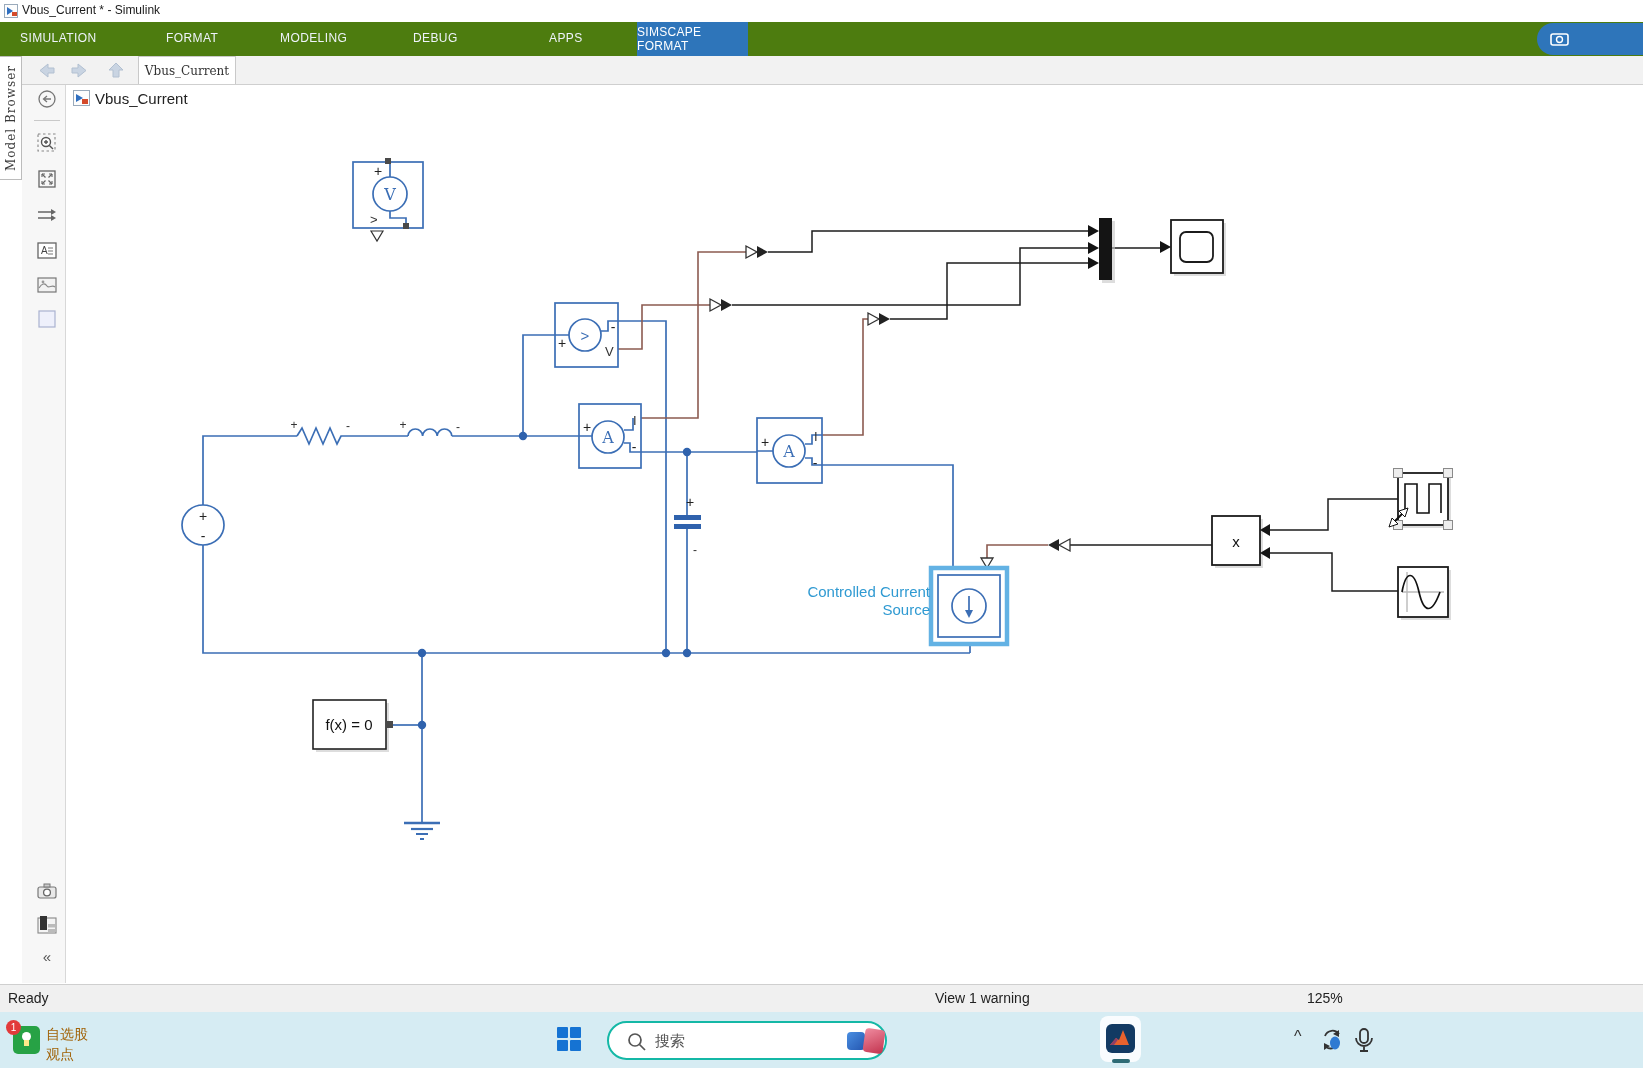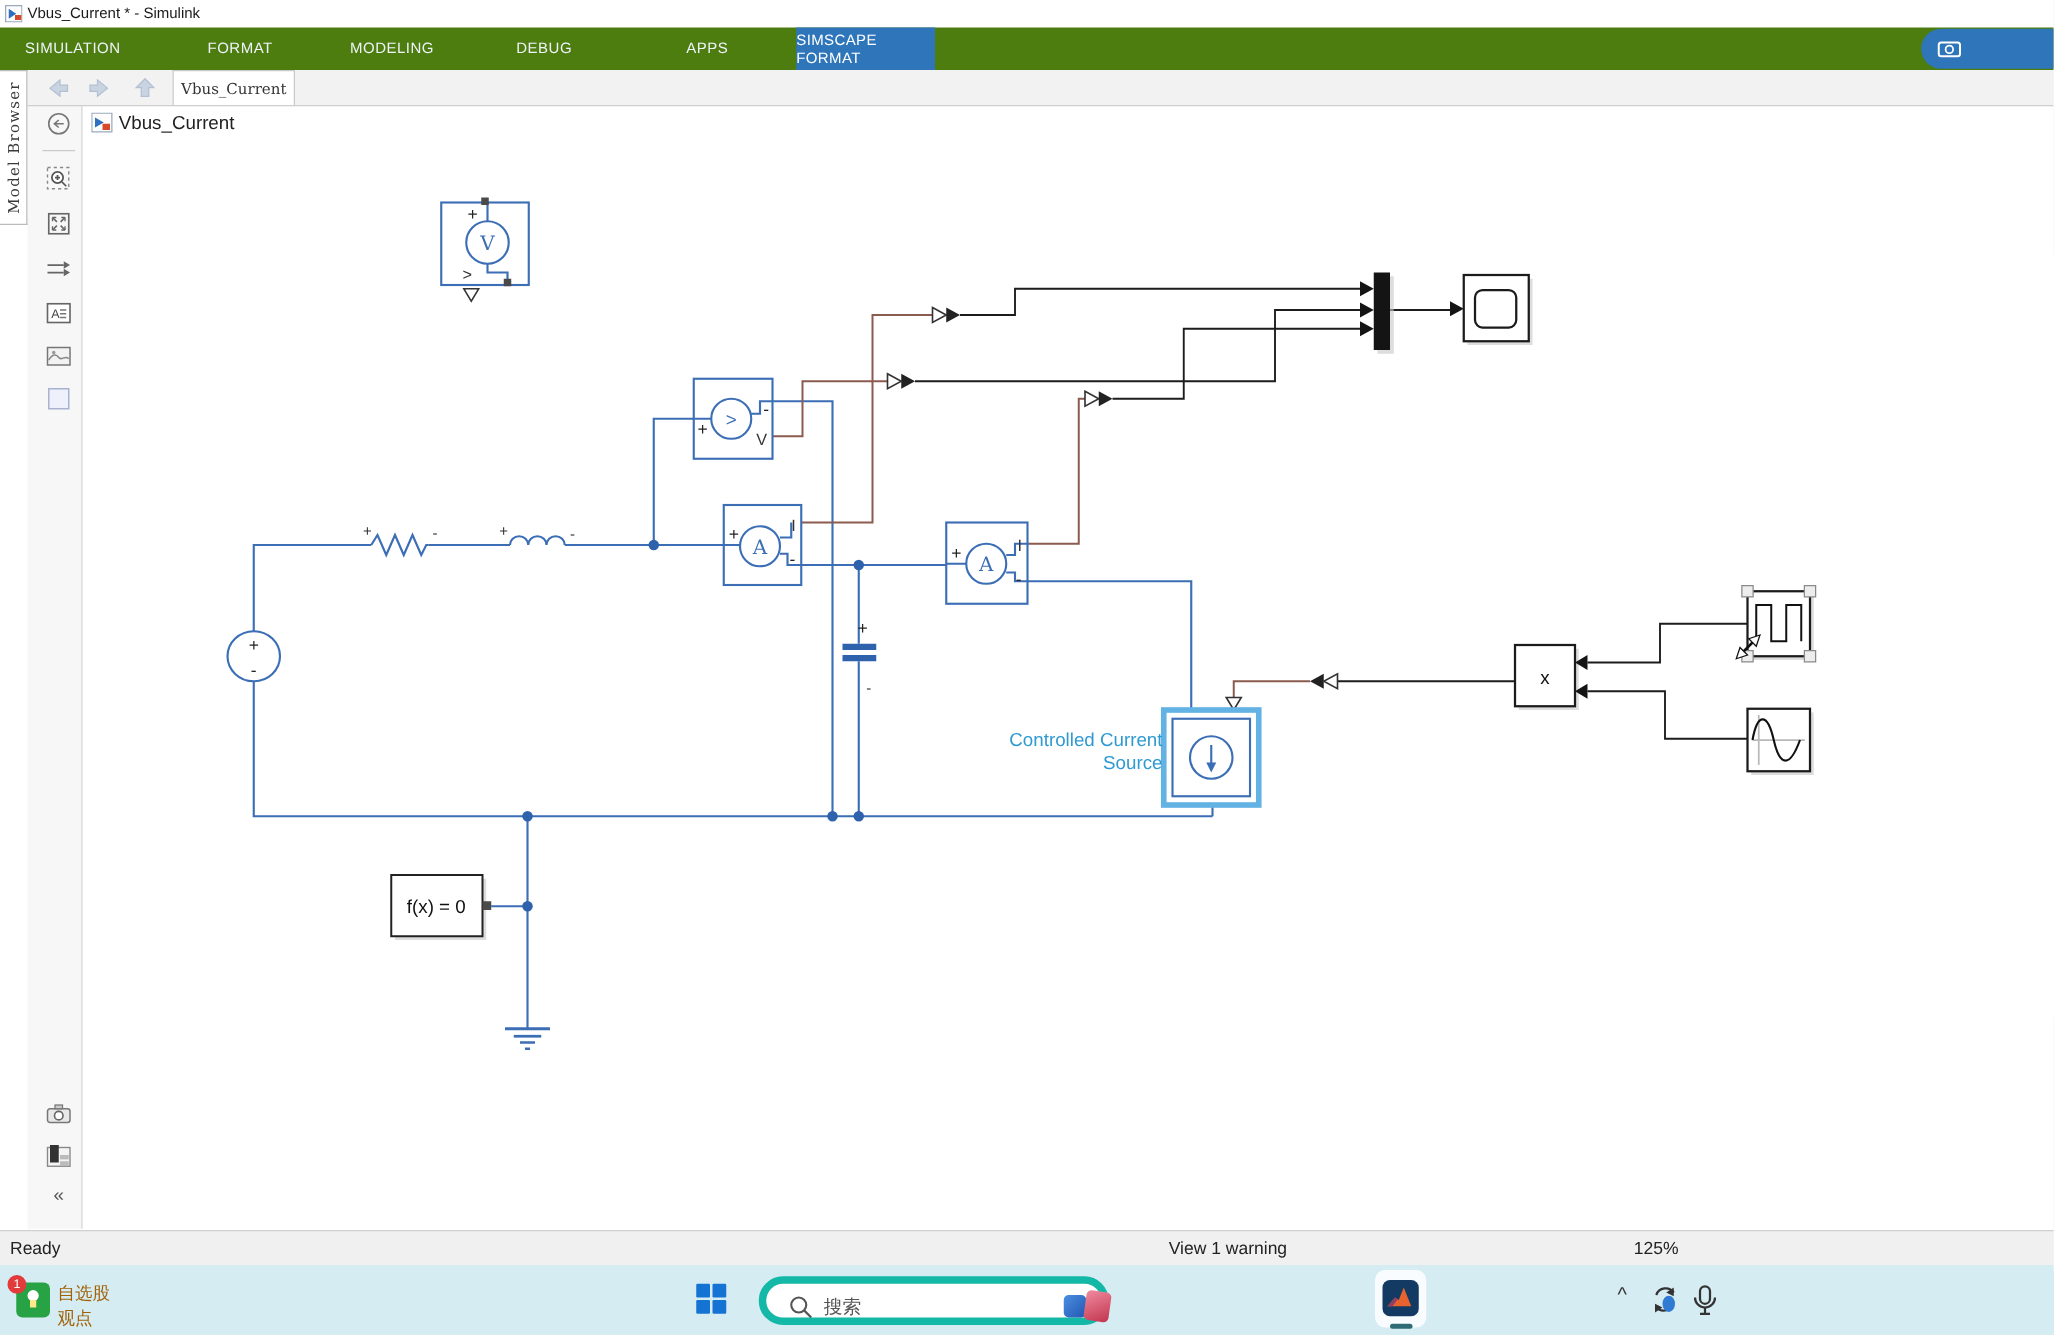--- a/index.html
+++ b/index.html
@@ -56,21 +56,21 @@
   
   .taskbar{left:0;top:1012px;width:1643px;height:56px;background:#d6ecf3;z-index:6;}
   .stockicon{left:13px;top:1026px;width:27px;height:28px;background:#27a245;border-radius:5px;}
   .stockicon .bulb{position:absolute;left:9px;top:6px;width:9px;height:9px;background:#fff;border-radius:50%;}
   .stockicon .bulb2{position:absolute;left:11px;top:14px;width:5px;height:6px;background:#ffe98a;}
   .badge{left:6px;top:1020px;width:15px;height:15px;background:#e23b3b;border-radius:50%;color:#fff;font-size:10px;
          display:flex;align-items:center;justify-content:center;z-index:7;}
   .stocktxt{font-size:14px;color:#a16207;line-height:19px;}
   .start{left:557px;top:1027px;width:25px;height:25px;display:grid;grid-template-columns:11px 11px;grid-template-rows:11px 11px;gap:2px;}
   .start div{background:#1573d3;border-radius:1px;}
-  .searchpill{left:607px;top:1021px;width:280px;height:39px;background:#fff;border:6px solid #14b8a6;border-radius:20px;box-sizing:border-box;}
+  .searchpill{left:607px;top:1021px;width:280px;height:39px;background:#fff;border:2px solid #14b8a6;border-radius:20px;box-sizing:border-box;}
   .searchtxt{position:absolute;left:46px;top:9px;font-size:15px;color:#555;}
   .mlhl{left:1100px;top:1016px;width:41px;height:46px;background:rgba(255,255,255,.85);border-radius:8px;}
   .mlunder{left:1112px;top:1059px;width:18px;height:4px;border-radius:2px;background:#2e6b75;}
   .tray{font-size:15px;color:#333;}
 </style>
 </head>
 <body>
 
 <div class="screen">
 

